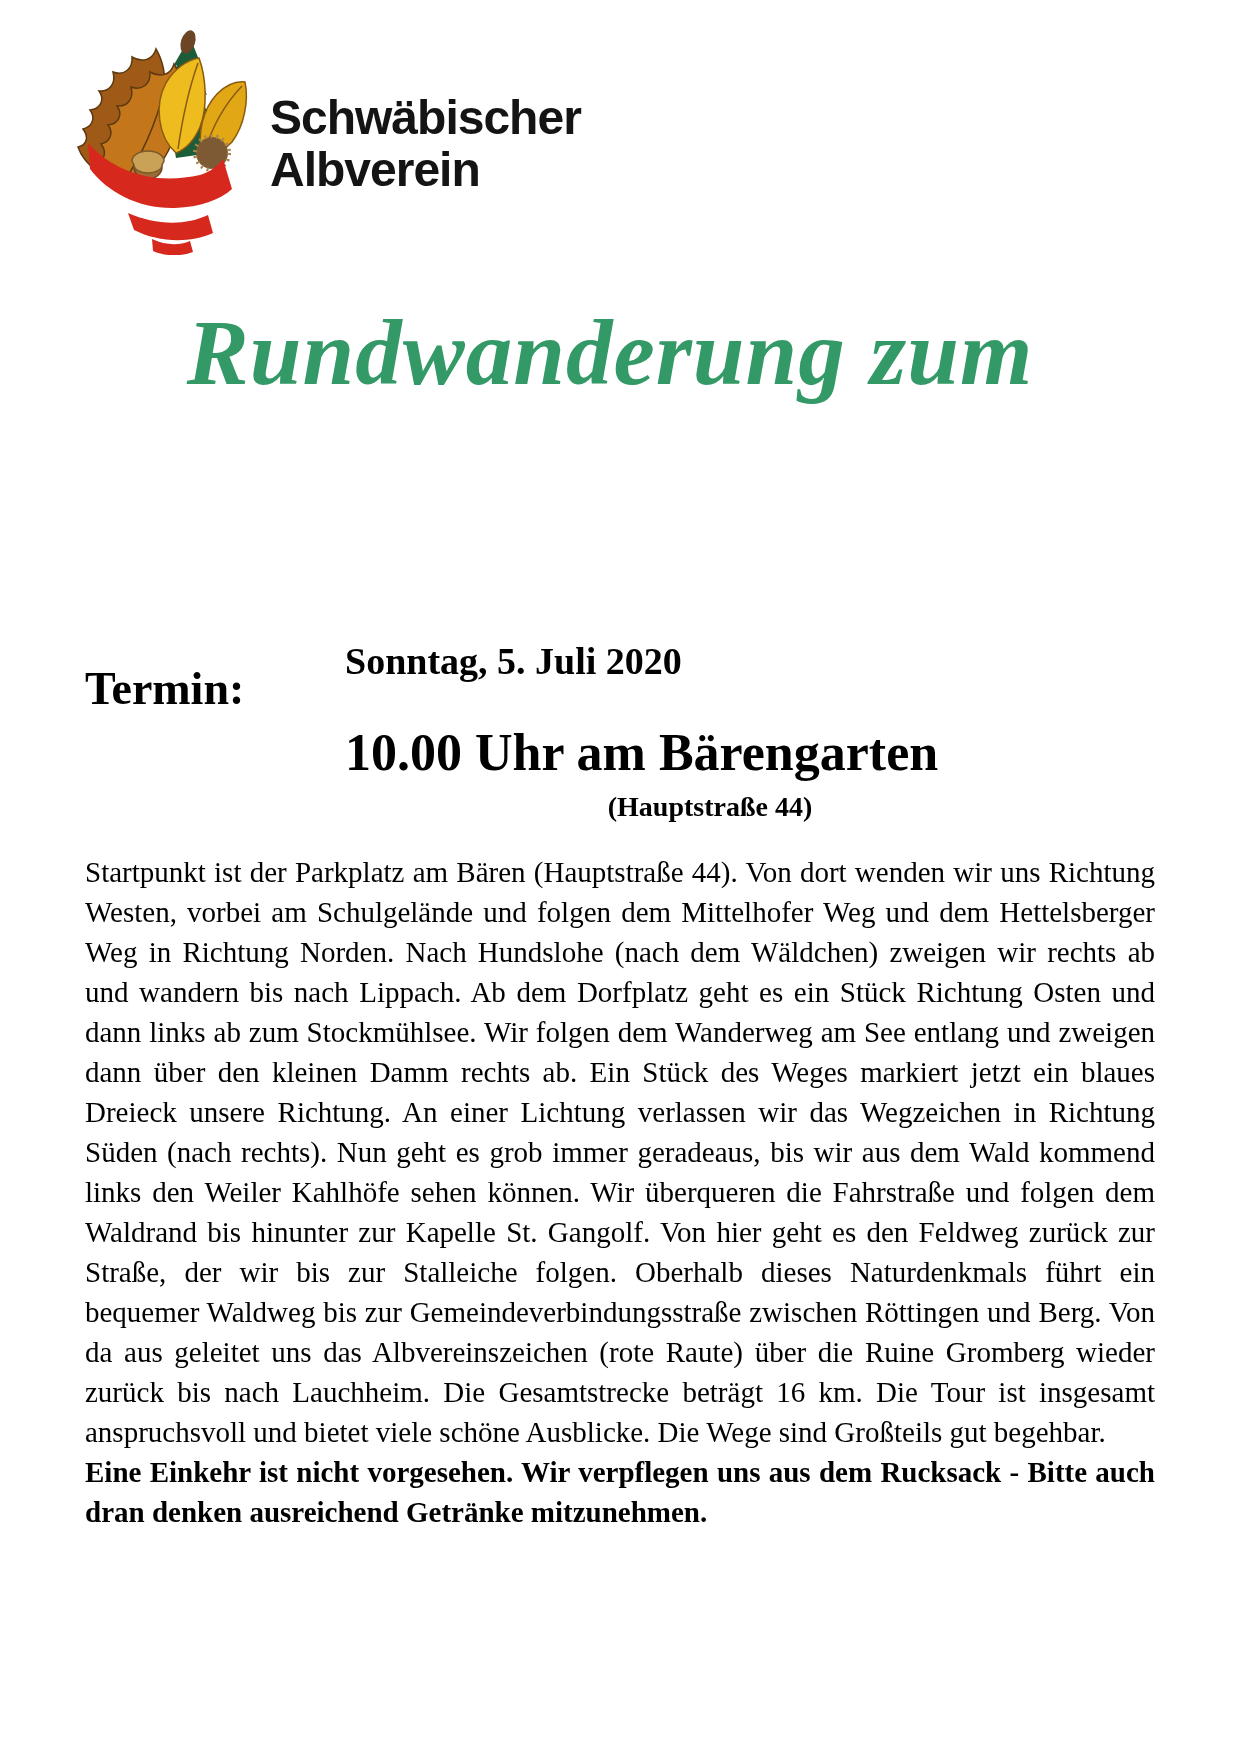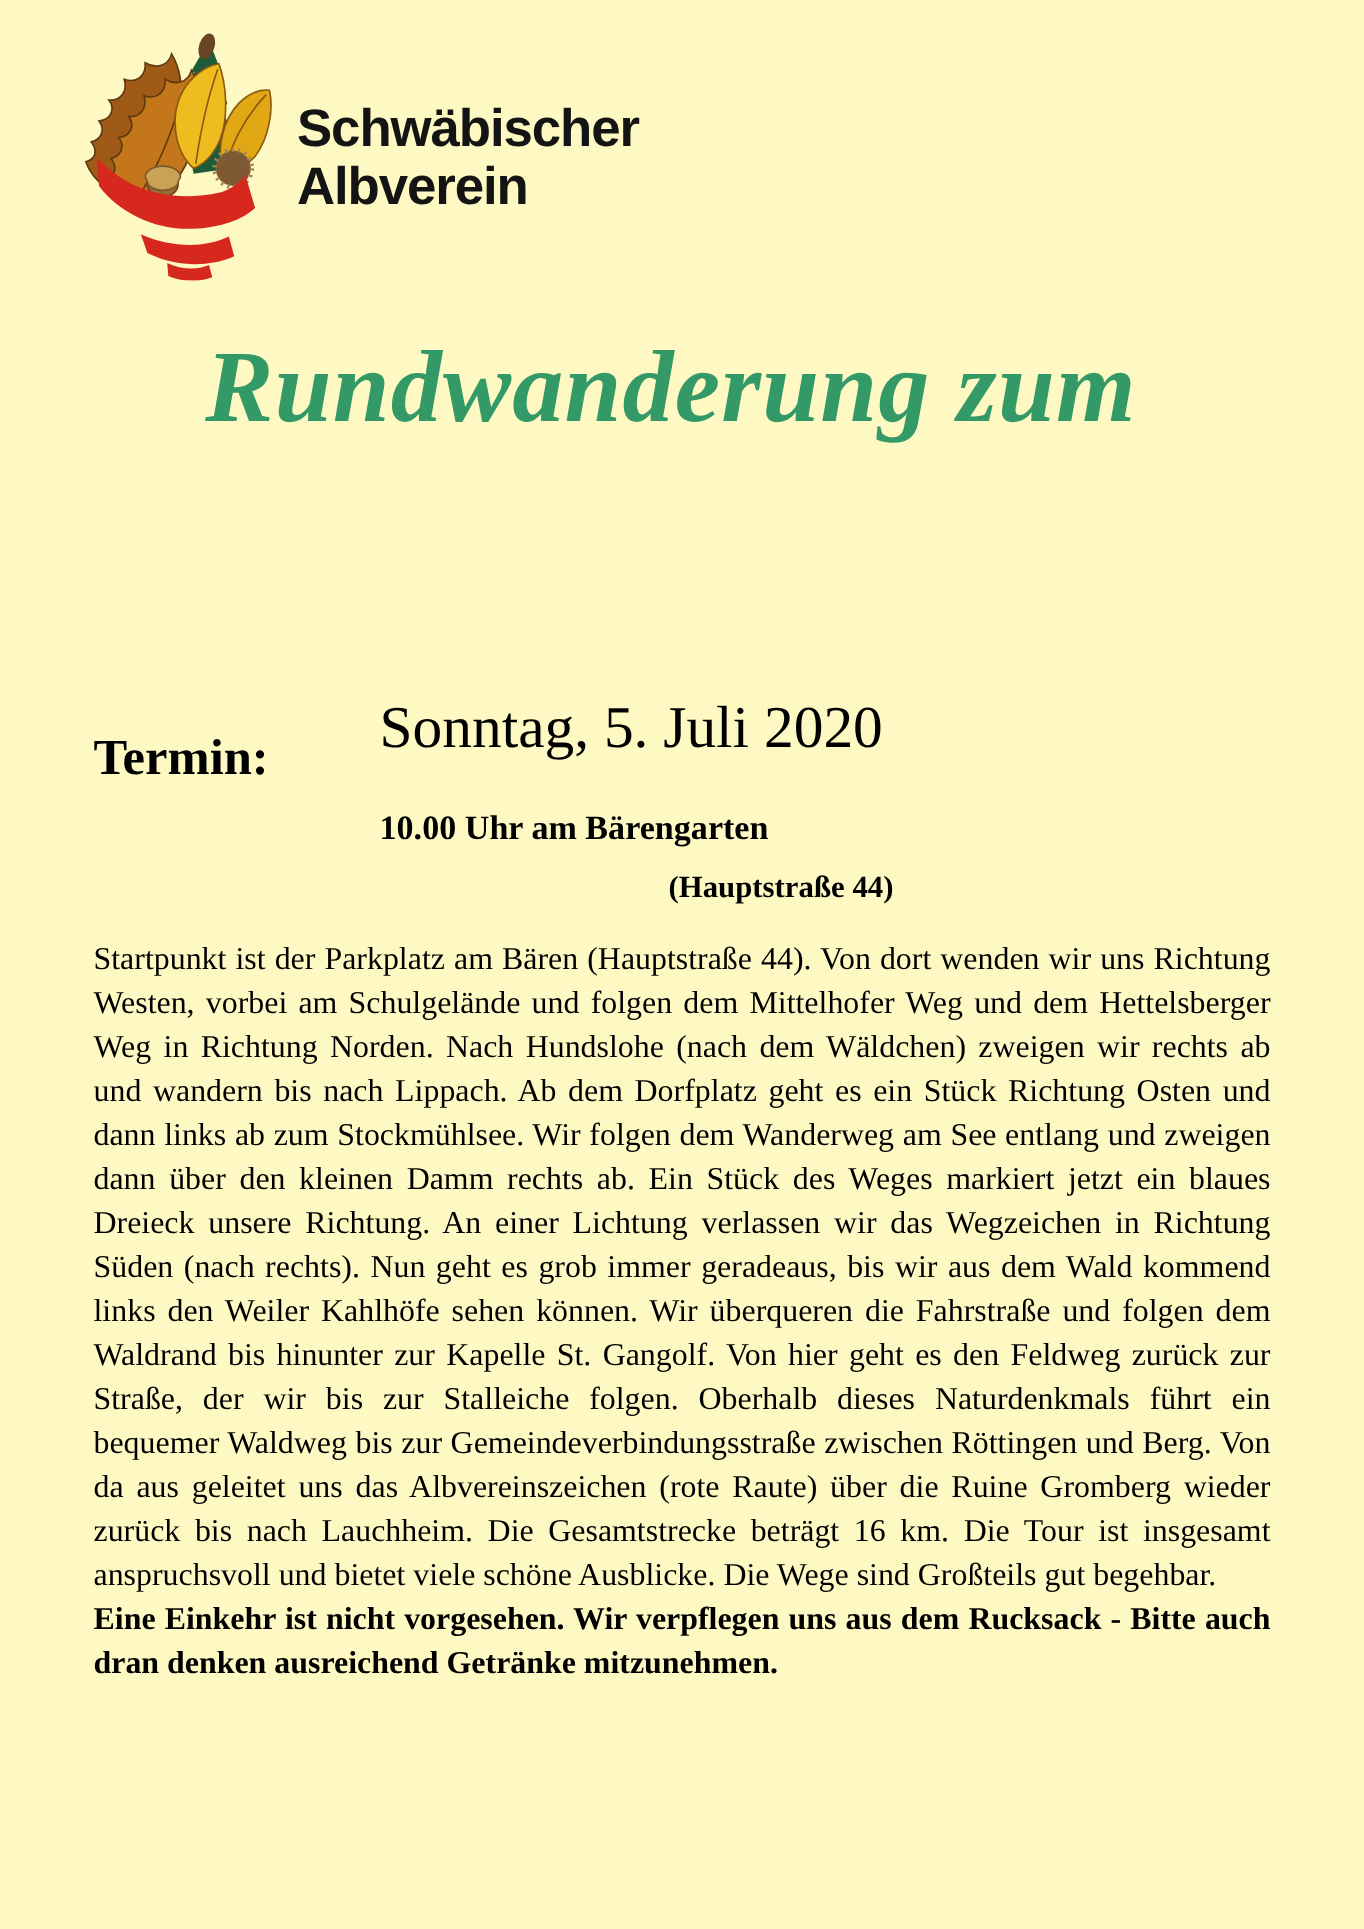--- a/index.html
+++ b/index.html
@@ -1,20 +1,20 @@
 <!DOCTYPE html>
 <html><head>
 <meta charset="utf-8">
 <style>
   html,body{margin:0;padding:0;background:#e8e8e8;}
   .page{
     position:relative;
     width:1240px;height:1754px;
     margin:0 auto;
-    background:#fef9c3;
+    background:#ffffff;
     font-family:"Liberation Serif","DejaVu Serif",serif;
     color:#000;
     overflow:hidden;
   }
   
   .logo{position:absolute;left:60px;top:25px;width:205px;height:230px;}
   .header-text{
     position:absolute;left:270px;top:92px;
     font-family:"Liberation Sans","DejaVu Sans",sans-serif;
     font-weight:bold;color:#141414;
@@ -24,22 +24,22 @@
   
   .event-title{
     position:absolute;left:40px;top:296px;width:1140px;
     text-align:center;font-weight:bold;
     font-size:93px;line-height:113px;
     letter-spacing:1px;
     font-style:italic;
   }
   
   .termin-label{position:absolute;left:85px;top:664px;font-weight:bold;font-size:46px;line-height:50px;}
-  .termin-date{position:absolute;left:345px;top:636px;font-weight:normal;font-size:54px;line-height:50px;}
-  .termin-time{position:absolute;left:345px;top:728px;font-weight:bold;font-size:31px;line-height:50px;}
+  .termin-date{position:absolute;left:345px;top:636px;font-weight:bold;font-size:38px;line-height:50px;}
+  .termin-time{position:absolute;left:345px;top:728px;font-weight:bold;font-size:52px;line-height:50px;}
   .termin-address{position:absolute;left:540px;top:791px;width:340px;text-align:center;font-weight:bold;font-size:28px;line-height:32px;}
   
   .body-block{
     position:absolute;left:85px;top:852px;width:1070px;
     font-size:29px;line-height:40px;text-align:justify;
   }
   .body-block p{margin:0;}
   .note{font-weight:bold;}
 </style>
 </head>

